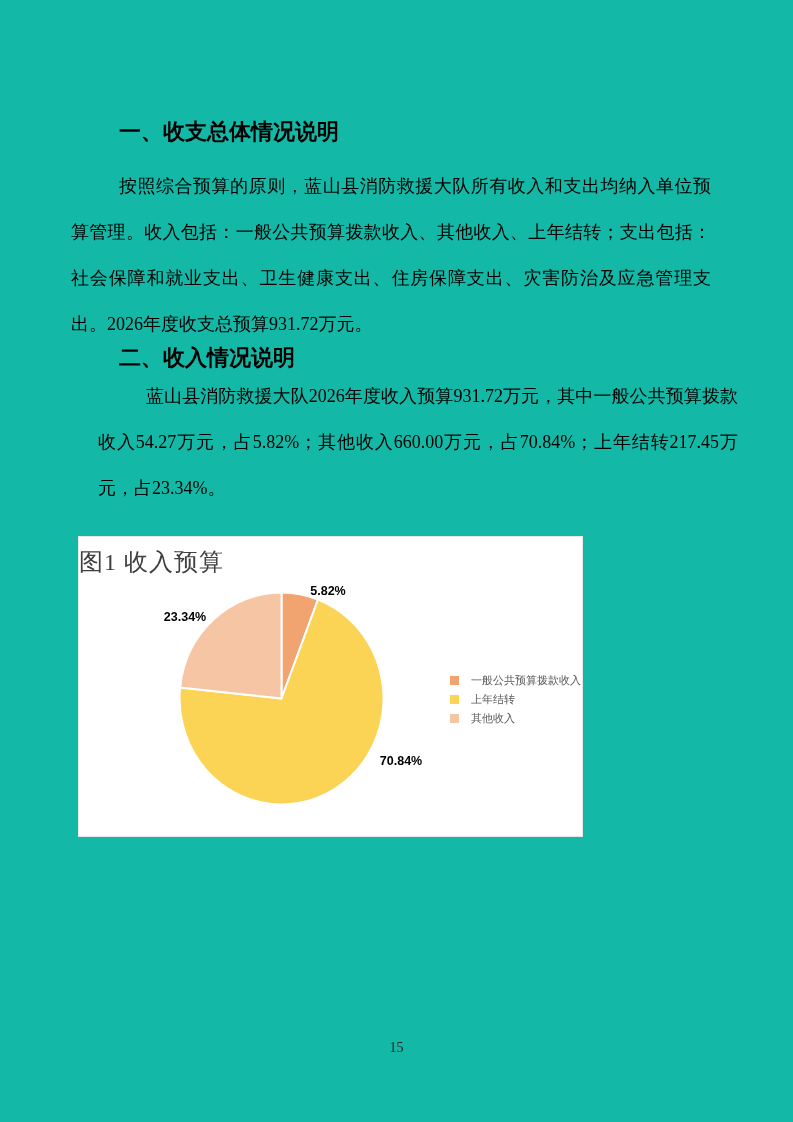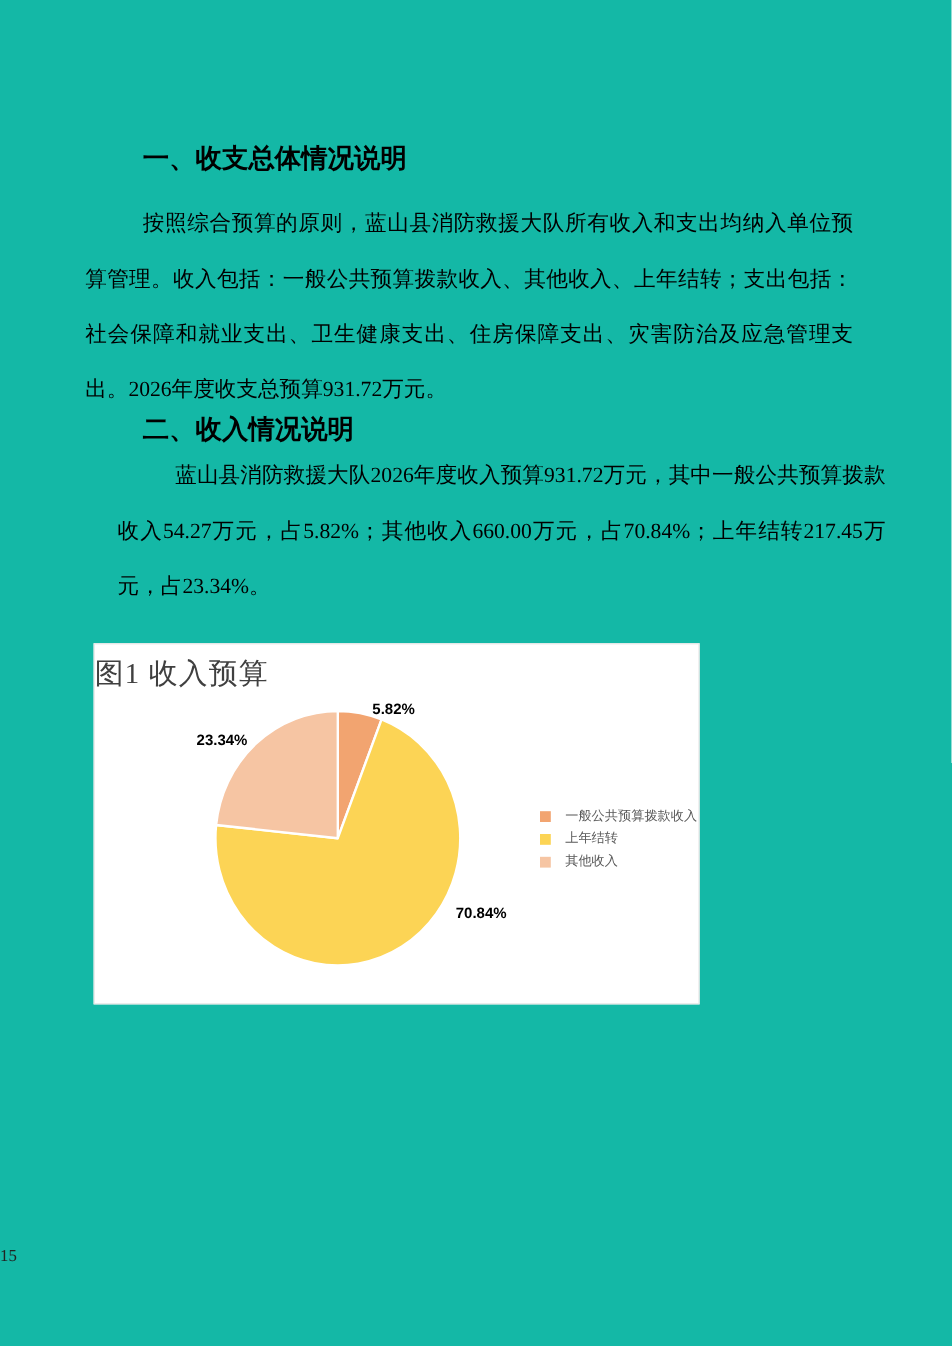--- a/index.html
+++ b/index.html
@@ -41,21 +41,21 @@
   .chart-legend{
     position:absolute;left:371px;top:137px;display:flex;flex-direction:column;gap:6px;
   }
   .legend-row{display:flex;align-items:center;gap:12px;height:13px;}
   .legend-swatch{width:9px;height:9px;flex:0 0 9px;}
   .legend-label{
     font-family:"Liberation Serif","DejaVu Serif",serif;
     font-size:11px;line-height:13px;color:#595959;white-space:nowrap;
   }
   .page-number{
-    position:absolute;left:0;right:0;top:1040px;text-align:left;
+    position:absolute;left:0;right:0;top:1040px;text-align:center;
     font-size:14px;color:#222;
   }
 </style>
 </head>
 <body>
 
 <div class="page">
 
   <h2 class="sec-heading" id="heading-1">一、收支总体情况说明</h2>
 

